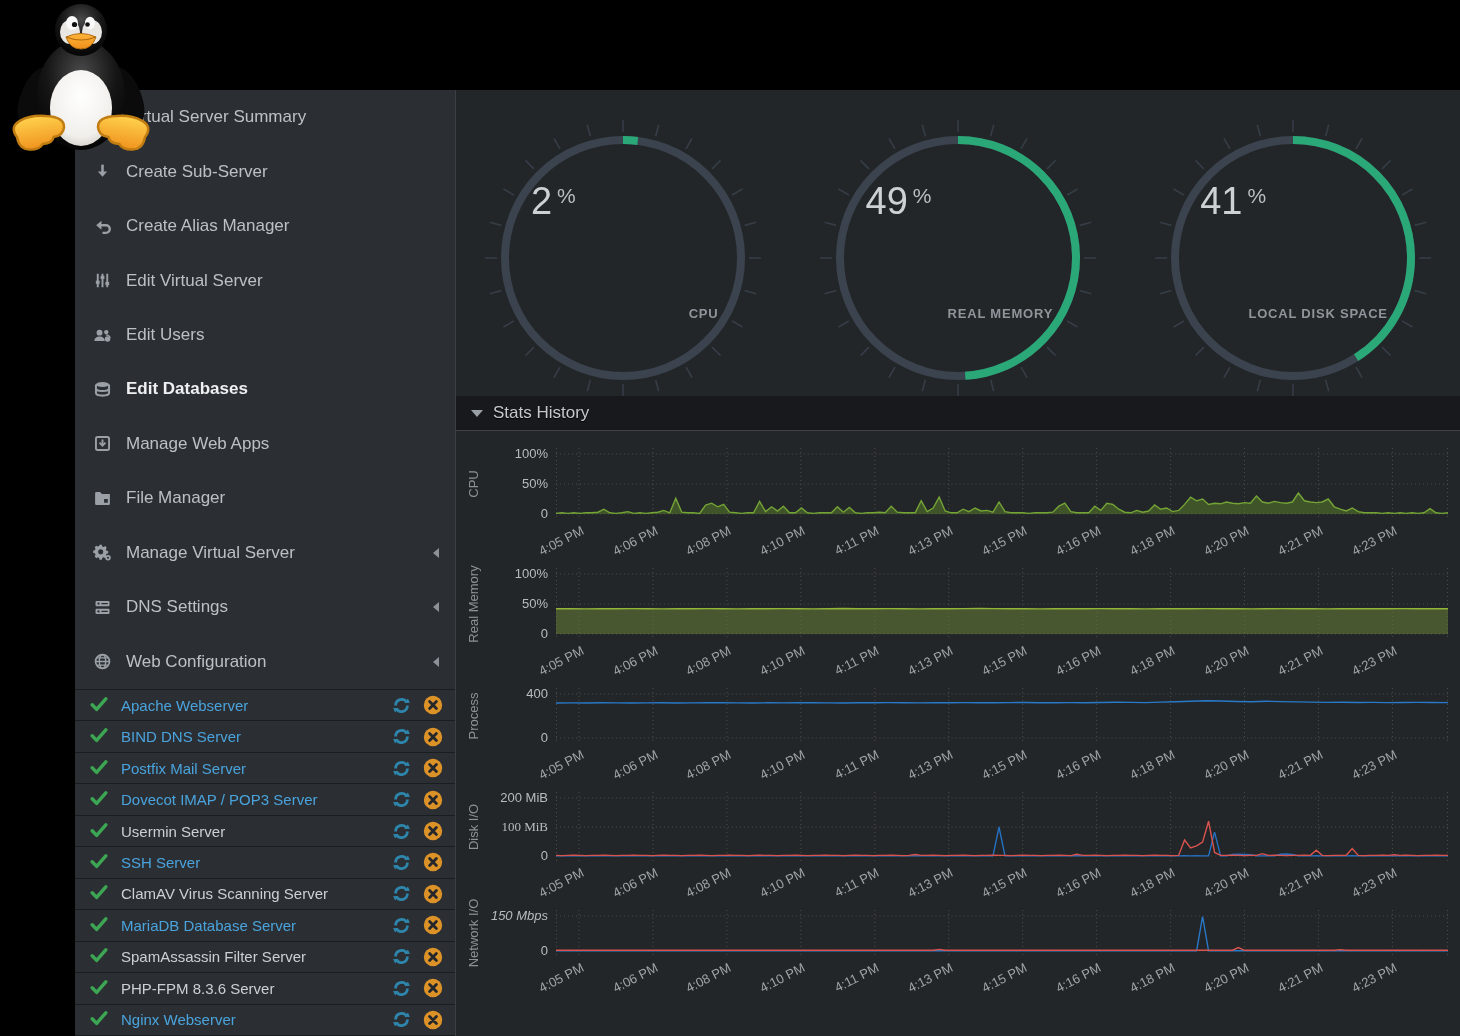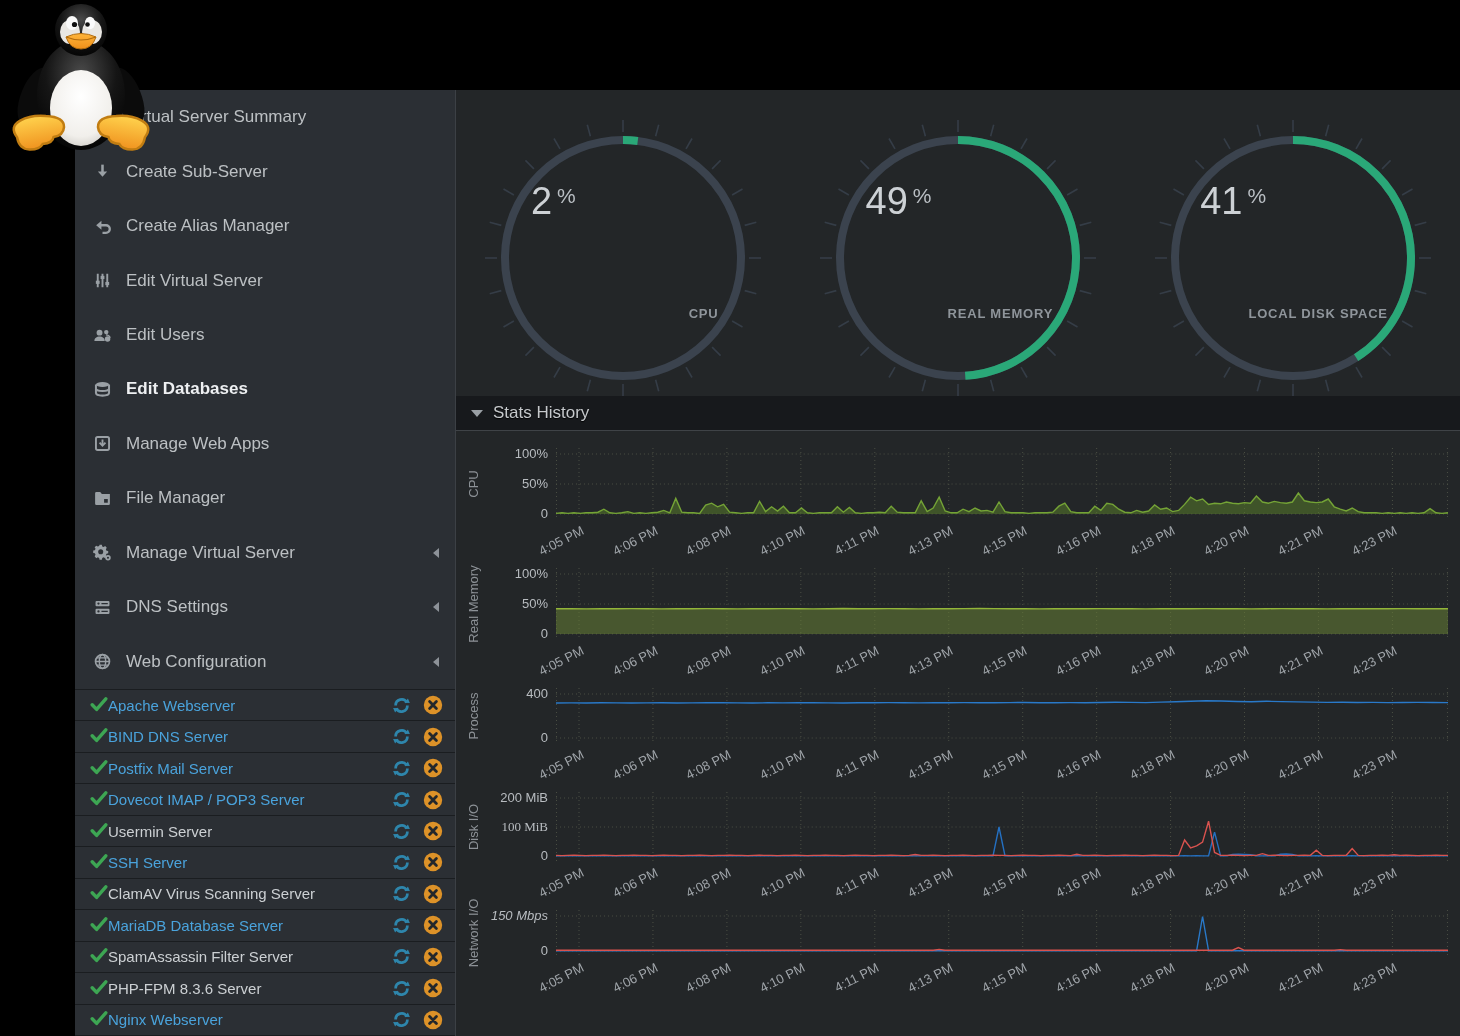--- a/index.html
+++ b/index.html
@@ -14,21 +14,21 @@
                color:#bcc0c3; font-size:17px; cursor:pointer; }
   .menu-item .mi-icon { width:26px; margin-right:11px; display:flex; justify-content:center;
                         color:#9aa0a5; }
   .menu-item.active { color:#eef0f2; font-weight:bold; }
   .caret { margin-left:auto; width:0; height:0; border-top:5px solid transparent;
            border-bottom:5px solid transparent; border-right:6px solid #8d9298; }
 
   .services { flex:1; display:flex; flex-direction:column; border-top:1px solid #1a1d20; }
   .service { flex:1; display:flex; align-items:center; padding:0 12px 0 15px;
              border-bottom:1px solid #1a1d20; font-size:15px; cursor:pointer; }
-  .service .sv-label { flex:1; color:#ccd0d3; white-space:nowrap; }
+  .service .sv-label { margin-left:13px; flex:1; color:#ccd0d3; white-space:nowrap; }
   .service.link .sv-label { color:#4aa3dc; }
   .service.selected { background:#1d3e66; box-shadow: inset 0 0 0 1px #3a6ca3; }
   .service .sv-btn { display:flex; align-items:center; margin-left:11px; cursor:pointer; }
 
   
   .main { flex:1; background:#232628; border-left:1px solid #3c4045;
           display:flex; flex-direction:column; overflow:hidden; }
   .gauges { height:306px; display:flex; justify-content:space-around;
             align-items:flex-start; }
   .gauge { position:relative; width:280px; height:280px; margin-top:28px; }

